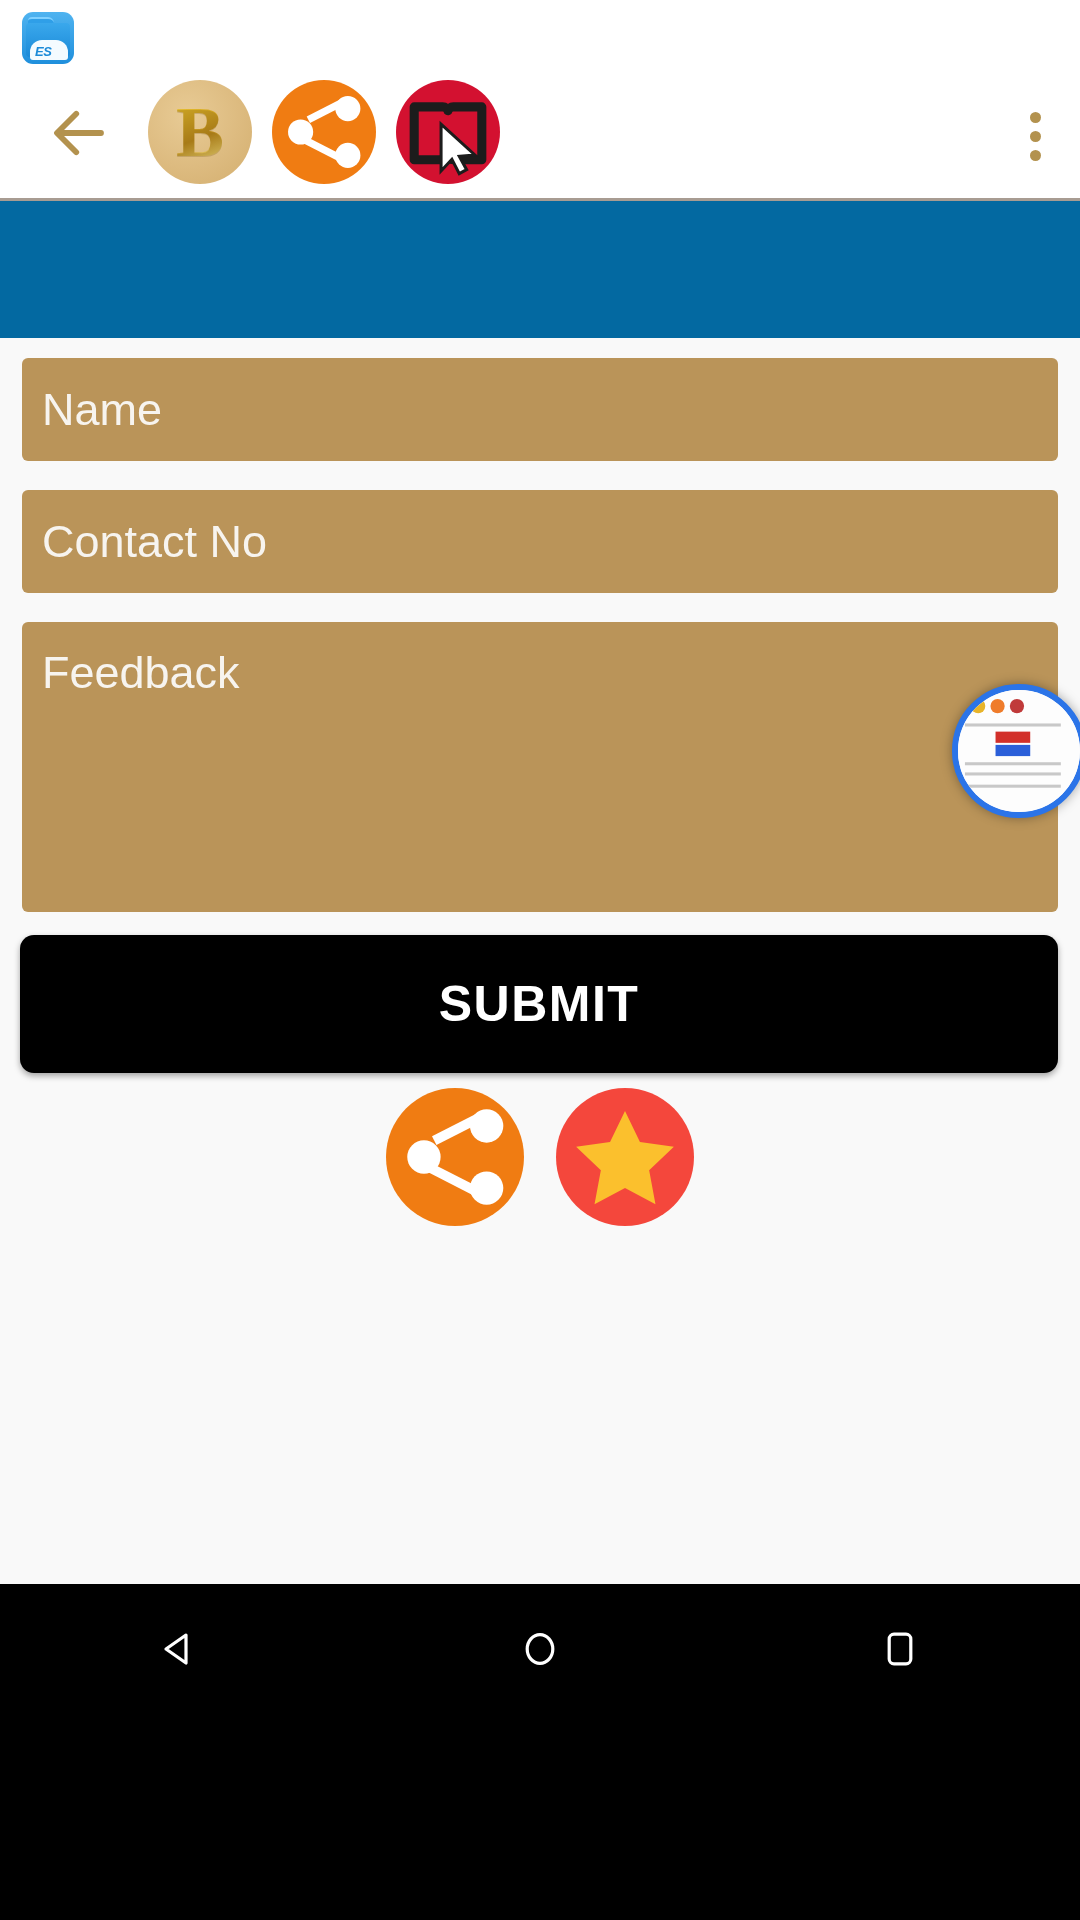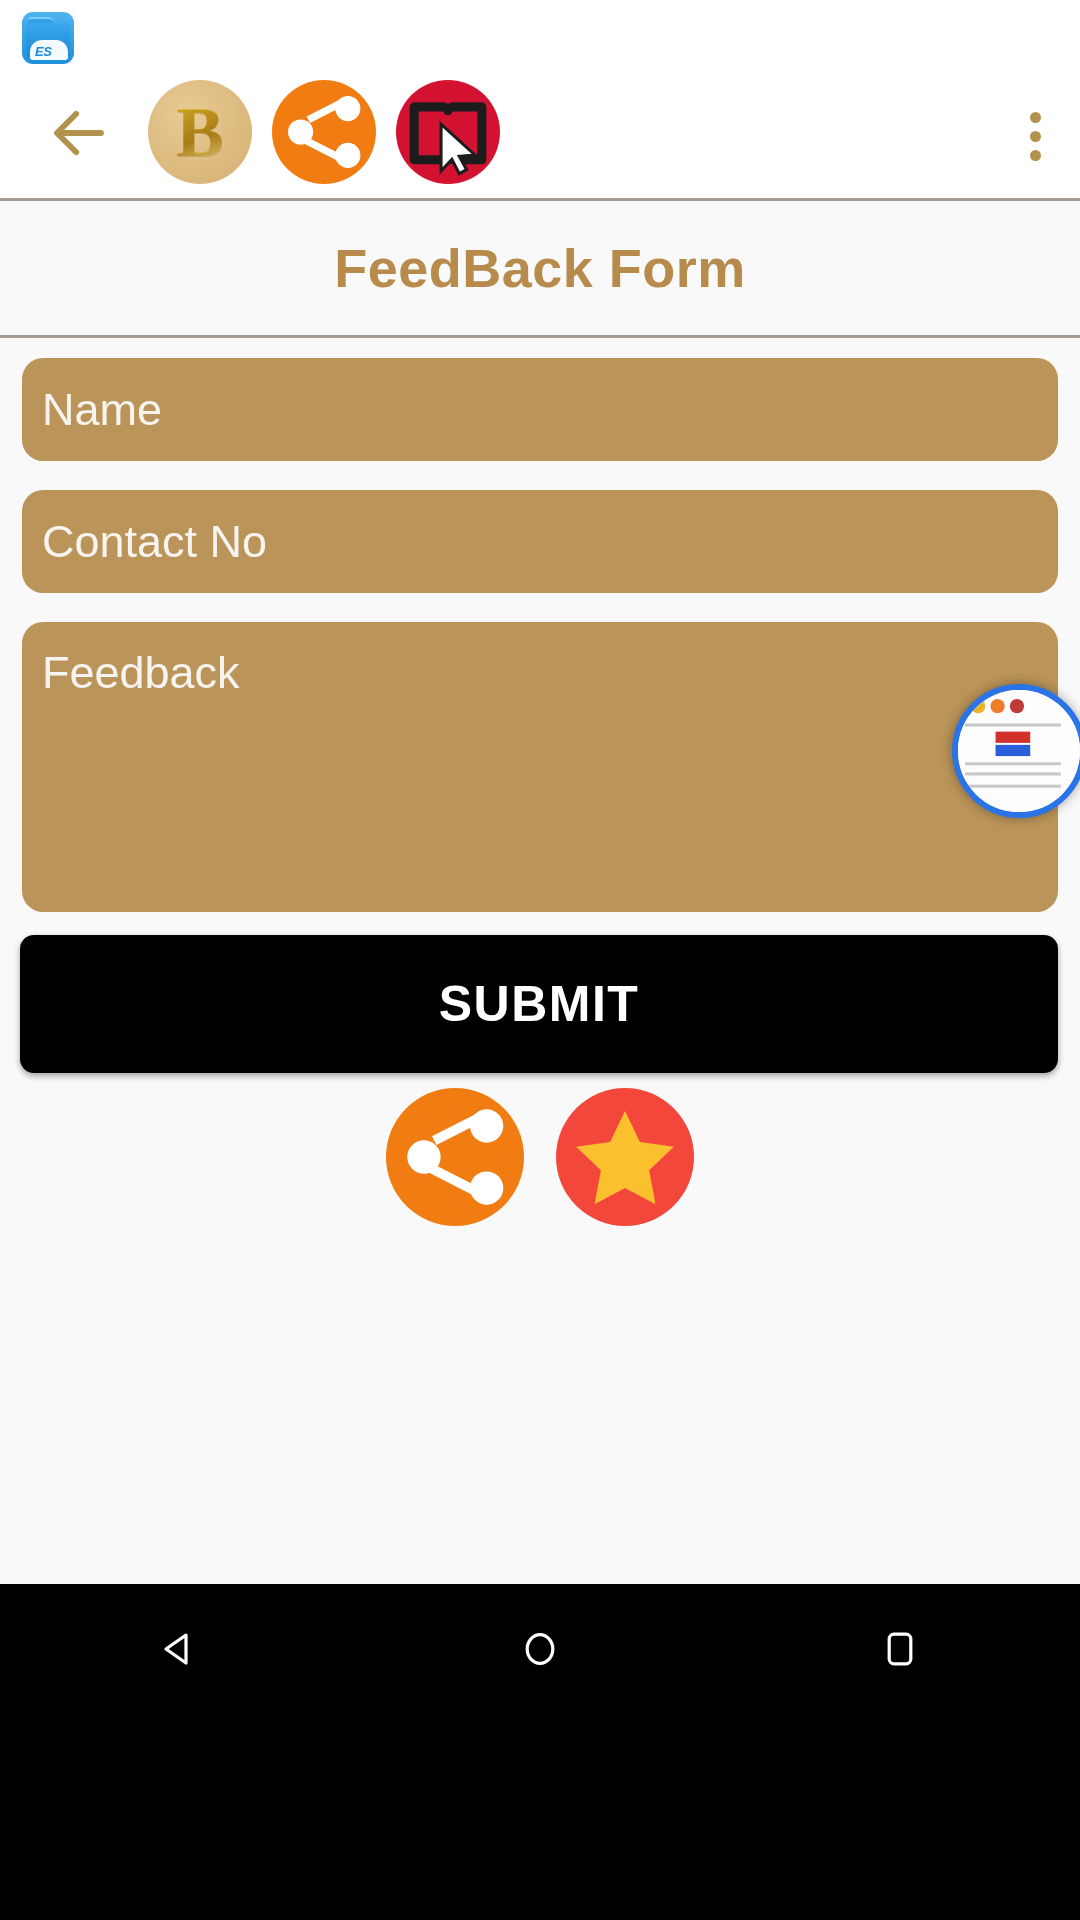--- a/index.html
+++ b/index.html
@@ -170,21 +170,21 @@
     left: 0; top: 338px;
     width: 1080px;
     bottom: 0;
     background: #f9f9f9;
   }
   .field {
     position: absolute;
     left: 22px;
     width: 1036px;
     background: #ba9459;
-    border-radius: 21px;
+    border-radius: 6px;
     box-sizing: border-box;
     padding: 0 20px;
     color: #f7f4ef;
     font-size: 45px;
     cursor: text;
   }
   .field-name    { top: 20px;  height: 103px; line-height: 103px; }
   .field-contact { top: 152px; height: 103px; line-height: 103px; }
   .field-feedback{ top: 284px; height: 290px; padding-top: 22px; line-height: 58px; }
 
@@ -331,23 +331,20 @@
       </svg>
     </div>
 
     <div class="menu-dots">
       <i></i>
       <i></i>
       <i></i>
     </div>
   </div>
 
-  <div class="title-band">
-    <div class="page-title">FeedBack Form</div>
-  </div>
 
   <div class="form-area">
 
     <div class="field field-name">Name</div>
 
     <div class="field field-contact">Contact No</div>
 
     <div class="field field-feedback">Feedback</div>
 
     <button class="submit-btn">SUBMIT</button>

